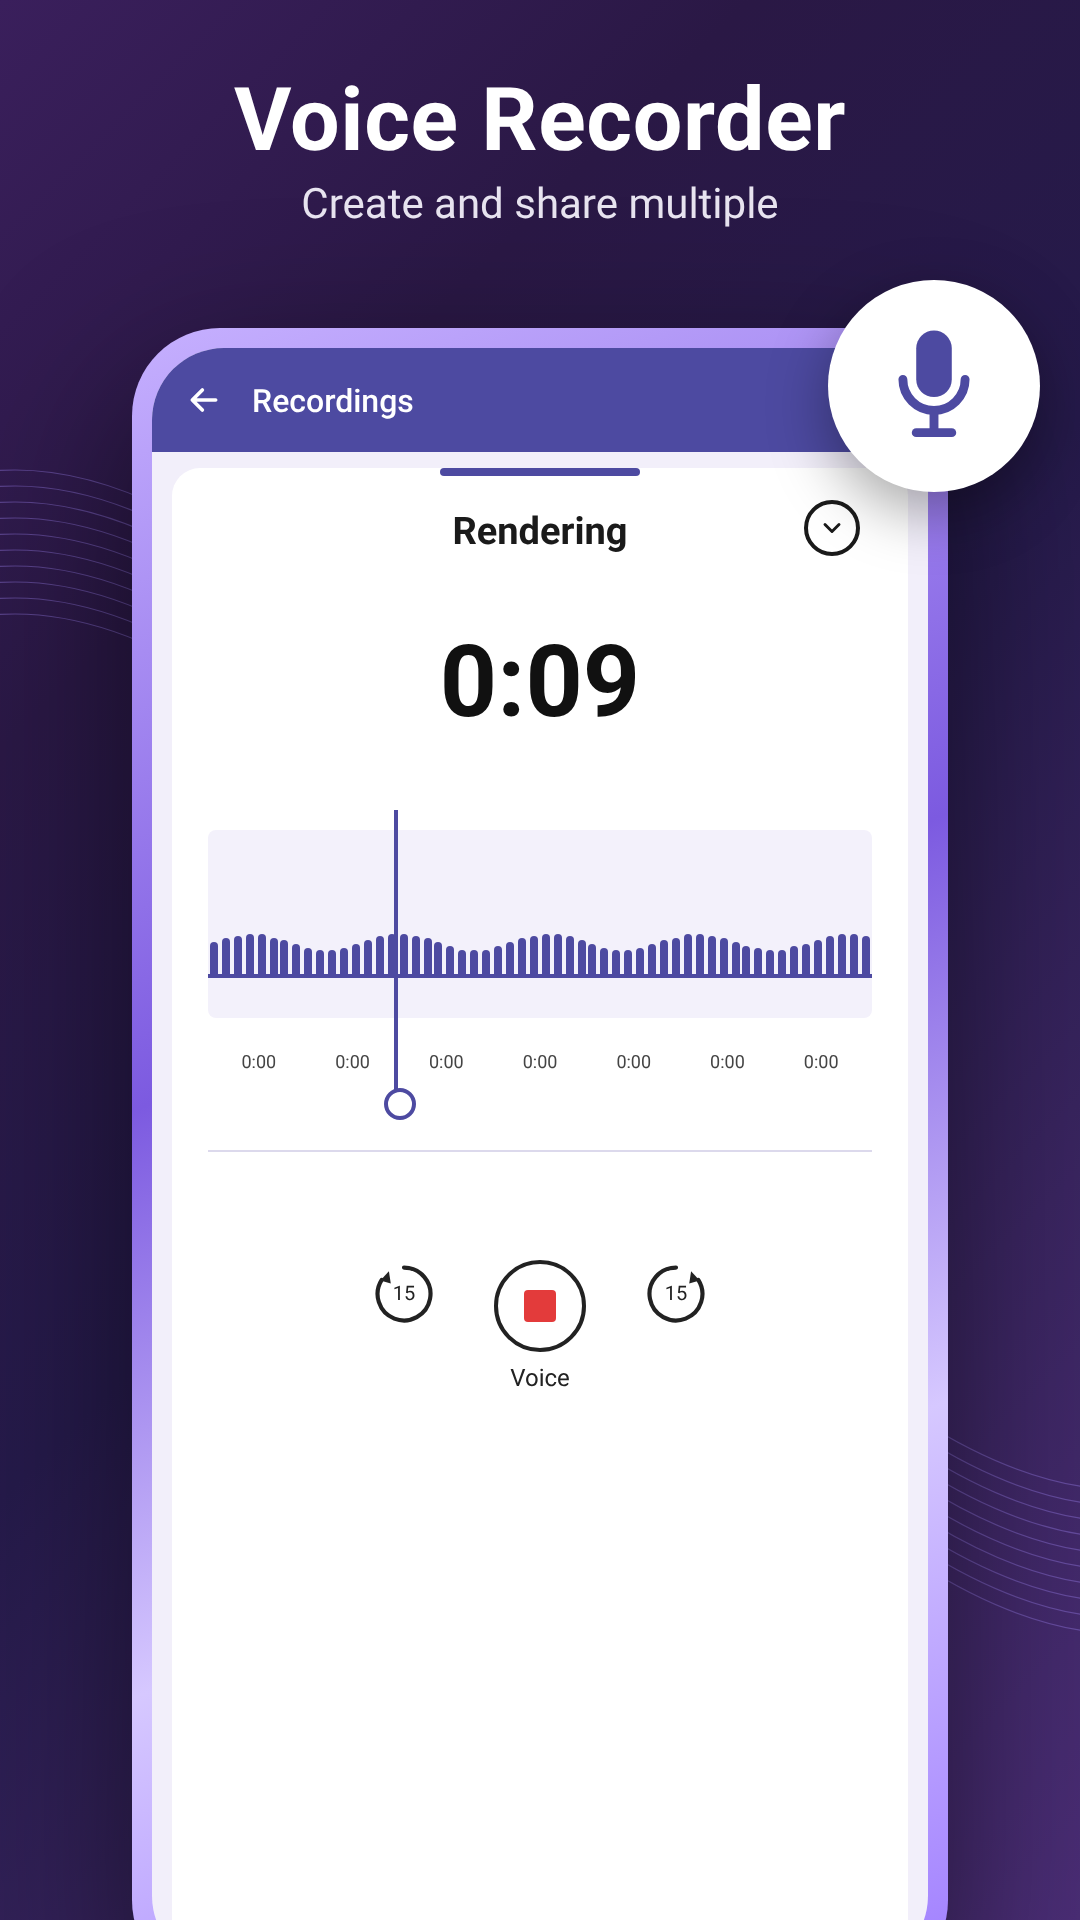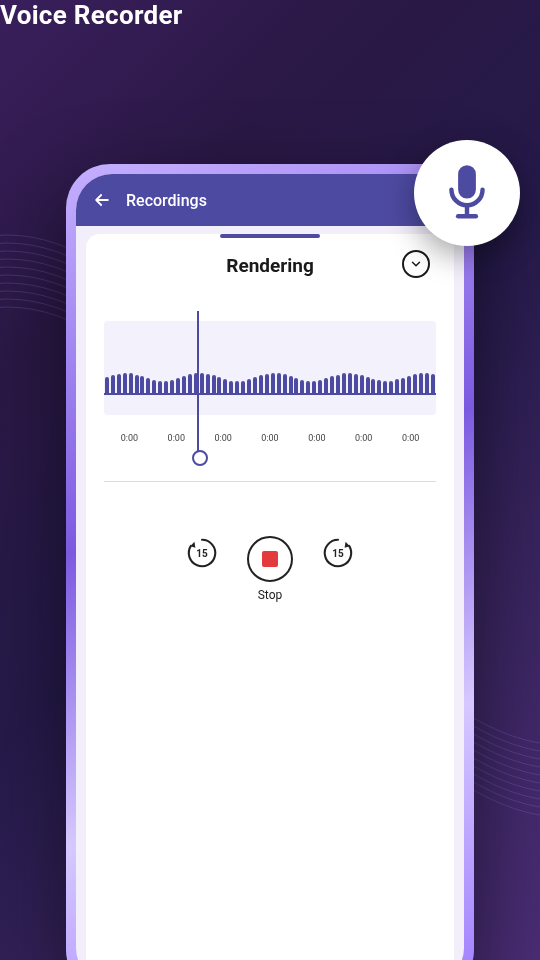--- a/index.html
+++ b/index.html
@@ -13,22 +13,22 @@
       position:absolute; left:-80px; top:120px; width:260px; height:300px;
       opacity:0.35; pointer-events:none;
     }
     .bg-waves-right {
       position:absolute; right:-70px; bottom:100px; width:260px; height:300px;
       opacity:0.35; pointer-events:none;
     }
 
     
     .hero-title {
-      color:#fff; font-size:26px; font-weight:700;
-      text-align:left; letter-spacing:0.3px;
+      color:#fff; font-size:44px; font-weight:700;
+      text-align:center; margin-top:34px; letter-spacing:0.3px;
     }
     .hero-subtitle {
       color:#e8e4f0; font-size:21px; font-weight:400;
       text-align:center; margin-top:4px; line-height:1.3;
     }
 
     
     .phone {
       position:absolute; left:50%; transform:translateX(-50%);
       top:164px; width:408px; height:830px;
@@ -149,21 +149,21 @@
     }
     .play-triangle {
       width:0; height:0; border-left:16px solid #222;
       border-top:11px solid transparent; border-bottom:11px solid transparent;
       margin-left:4px;
     }
     .skip-icon { position:relative; width:34px; height:34px; }
     .skip-icon svg { width:34px; height:34px; }
     .skip-icon .num {
       position:absolute; top:50%; left:50%; transform:translate(-50%,-45%);
-      font-size:10px; font-weight:700; color:#222;text-align:right;
+      font-size:10px; font-weight:400; color:#222;text-align:right;
     }
   </style>
 </head>
 <body>
 
 <svg class="bg-waves-left" viewBox="0 0 260 300">
   <g stroke="#a78cff" stroke-width="0.6" fill="none">
     <path d="M0,150 Q80,80 190,150 T380,150"></path>
       <path d="M0,158 Q80,88 190,158 T380,158"></path>
     <path d="M0,166 Q80,96 190,166 T380,166"></path>
@@ -186,21 +186,21 @@
       <path d="M-120,190 Q0,120 110,190 T300,190"></path>
     <path d="M-120,198 Q0,128 110,198 T300,198"></path>
       <path d="M-120,206 Q0,136 110,206 T300,206"></path>
     <path d="M-120,214 Q0,144 110,214 T300,214"></path>
       <path d="M-120,222 Q0,152 110,222 T300,222"></path>
   </g>
 </svg>
 
 <h1 class="hero-title">Voice Recorder</h1>
 <p class="hero-subtitle">
-  <br>
+  <span>Create and share multiple</span><br>
 </p>
 
 <div class="mic-badge">
   <svg viewBox="0 0 40 54">
     <rect x="12" y="2" width="16" height="30" rx="8" fill="#4d4aa1"></rect>
     <path d="M6 24 a14 14 0 0 0 28 0" stroke="#4d4aa1" stroke-width="4" fill="none" stroke-linecap="round"></path>
     <line x1="20" y1="38" x2="20" y2="46" stroke="#4d4aa1" stroke-width="4" stroke-linecap="round"></line>
     <line x1="12" y1="48" x2="28" y2="48" stroke="#4d4aa1" stroke-width="4" stroke-linecap="round"></line>
   </svg>
 </div>
@@ -219,20 +219,21 @@
       <div class="card-tab-indicator"></div>
       <div class="card-header">
         <span class="card-status">Rendering</span>
         <button class="card-chevron-btn">
           <svg viewBox="0 0 24 24">
             <path d="M6 9l6 6 6-6" stroke="#1a1a1a" stroke-width="2.5" fill="none" stroke-linecap="round" stroke-linejoin="round"></path>
           </svg>
         </button>
       </div>
 
+      <div class="timer">0:09</div>
 
       <div class="waveform-wrap">
         <div class="waveform-ticks" id="ticks">
             <div class="tick">
               <span style="height: 18px;"></span>
             </div>
             <div class="tick">
               <span style="height: 20px;"></span>
             </div>
             <div class="tick">
@@ -420,21 +421,21 @@
               <path d="M10 6 L5.5 10.8 L11 12.5 Z" fill="#222"></path>
             </svg>
             <span class="num">15</span>
           </div>
         </div>
 
         <div class="ctrl">
           <div class="ctrl-icon ring">
             <div class="stop-inner"></div>
           </div>
-          <span class="ctrl-label">Stop</span>
+          <span class="ctrl-label">Voice</span>
         </div>
 
 
         <div class="ctrl">
           <div class="ctrl-icon skip-icon">
             <svg viewBox="0 0 36 36">
               <path d="M18 4 A14 14 0 1 0 29.8 10.5" stroke="#222" stroke-width="2.2" fill="none" stroke-linecap="round"></path>
               <path d="M26 6 L30.5 10.8 L25 12.5 Z" fill="#222"></path>
             </svg>
             <span class="num">15</span>

